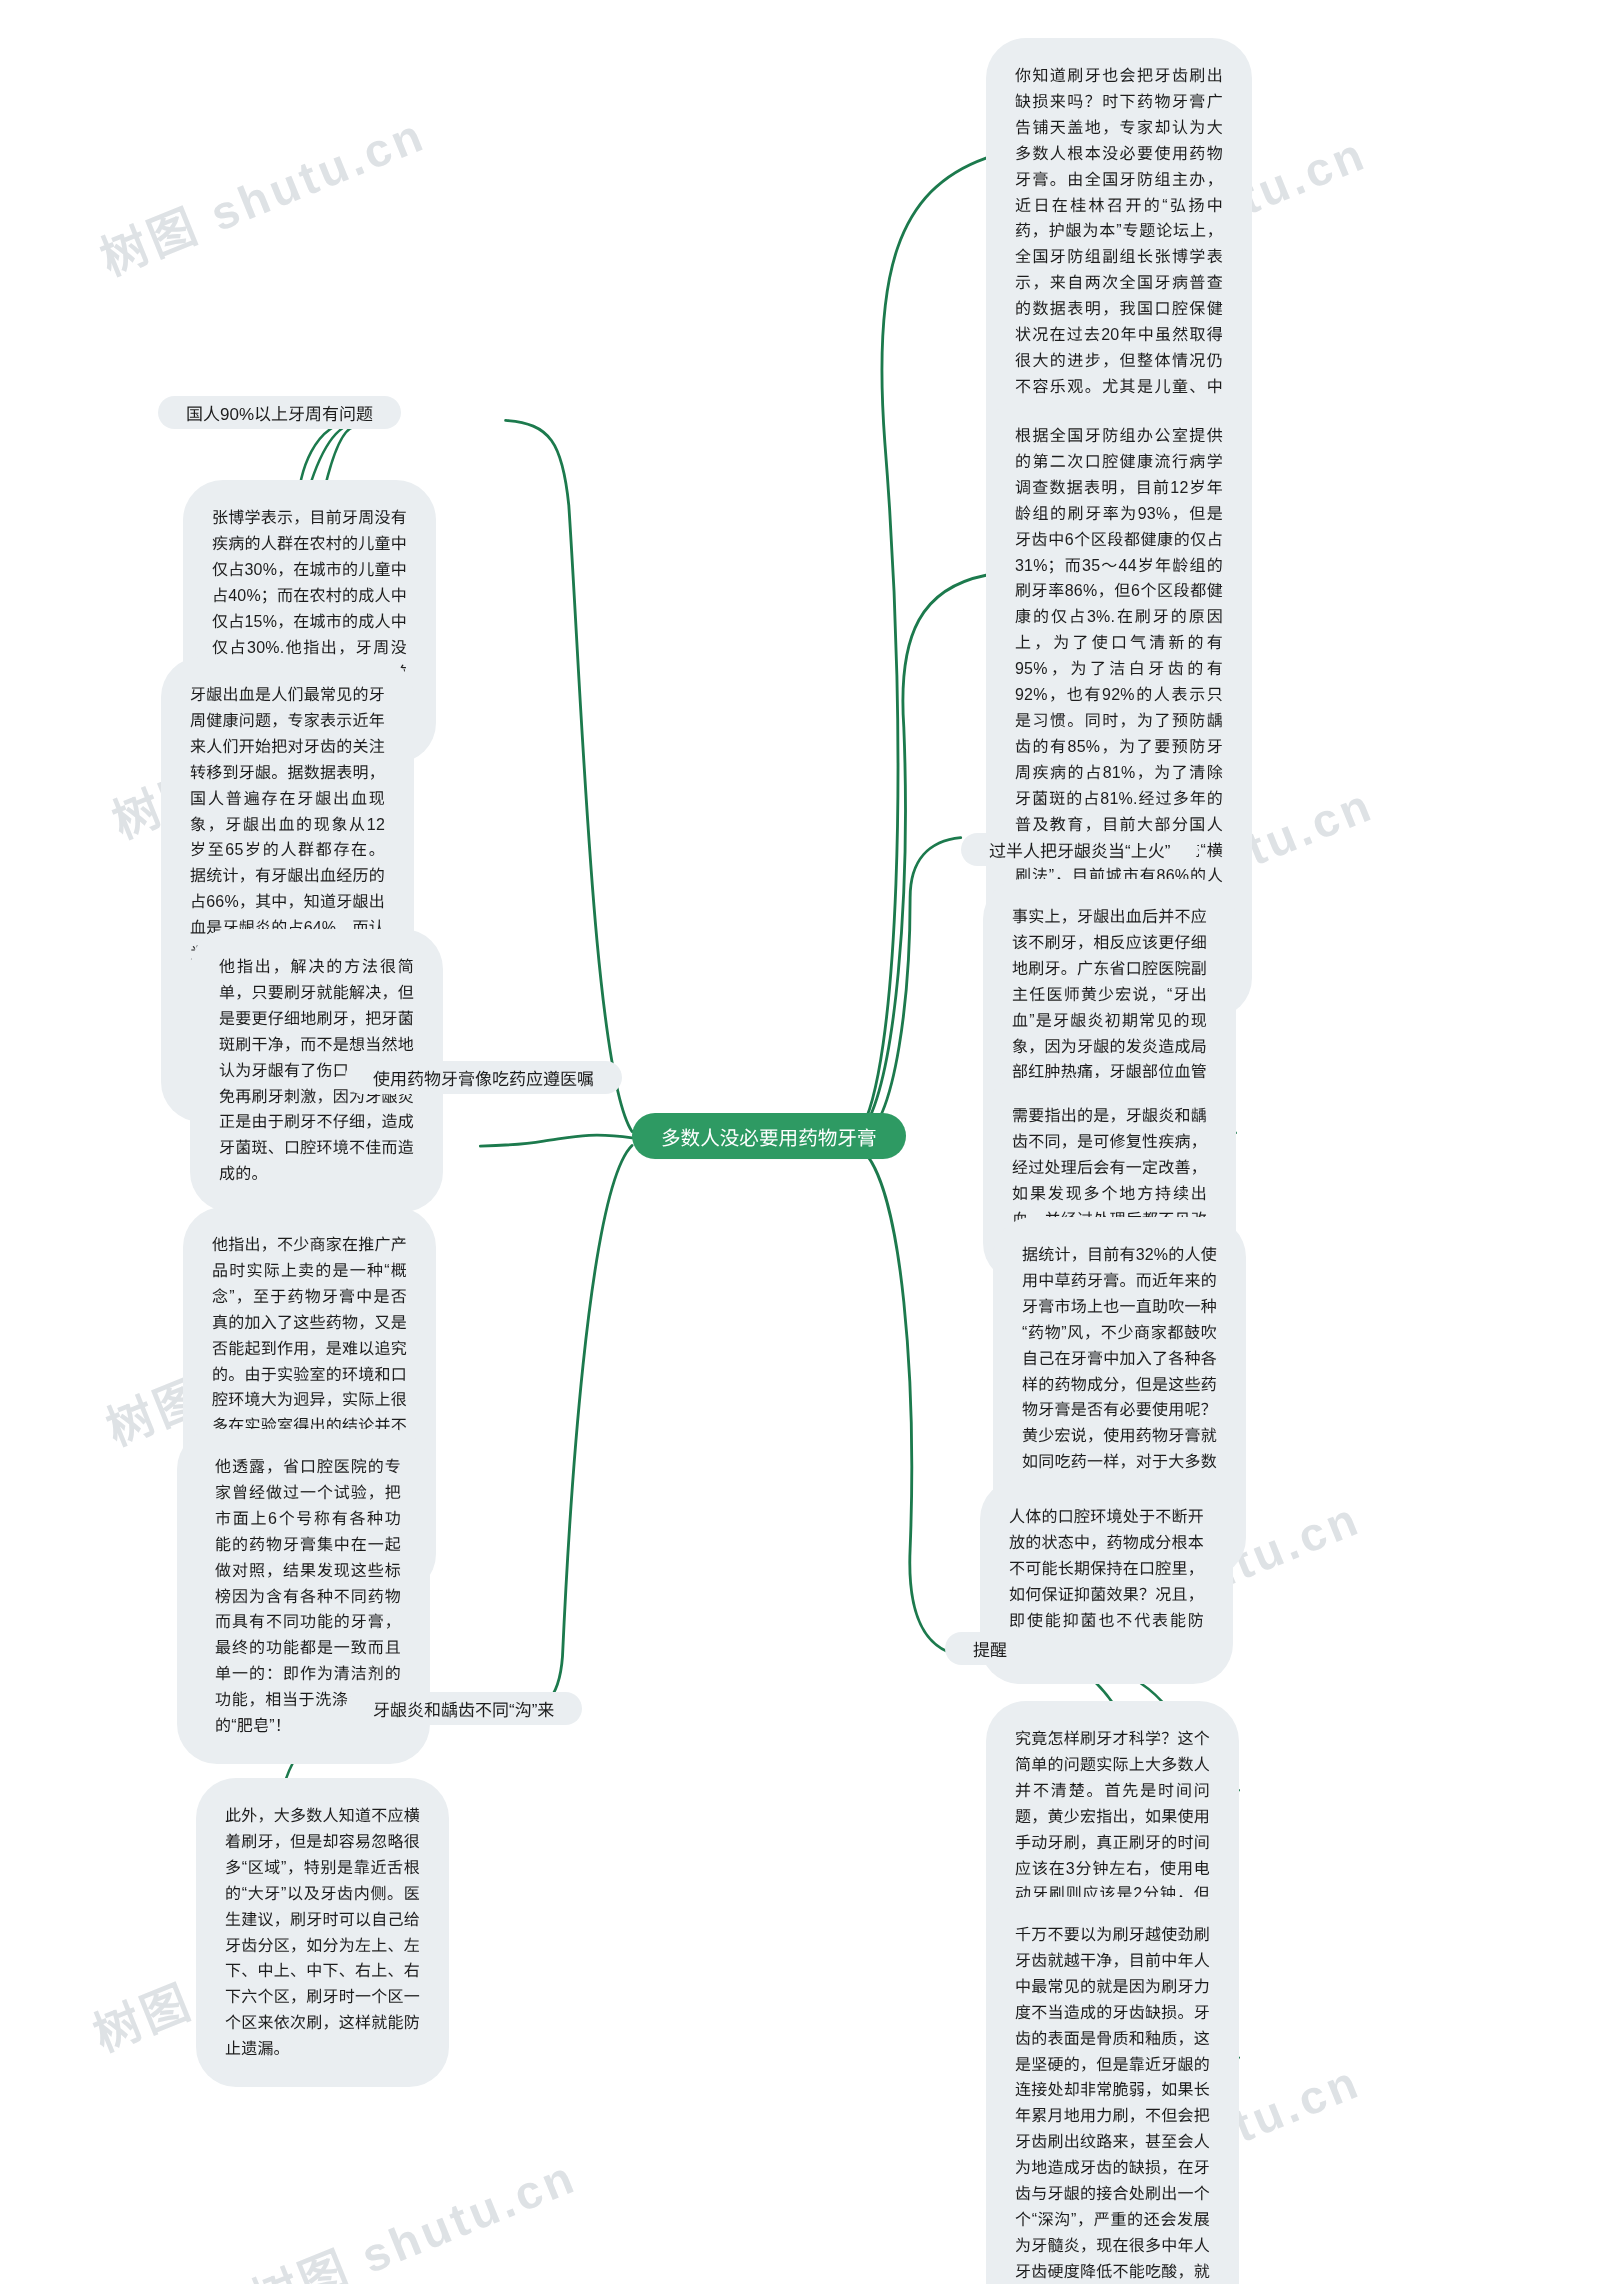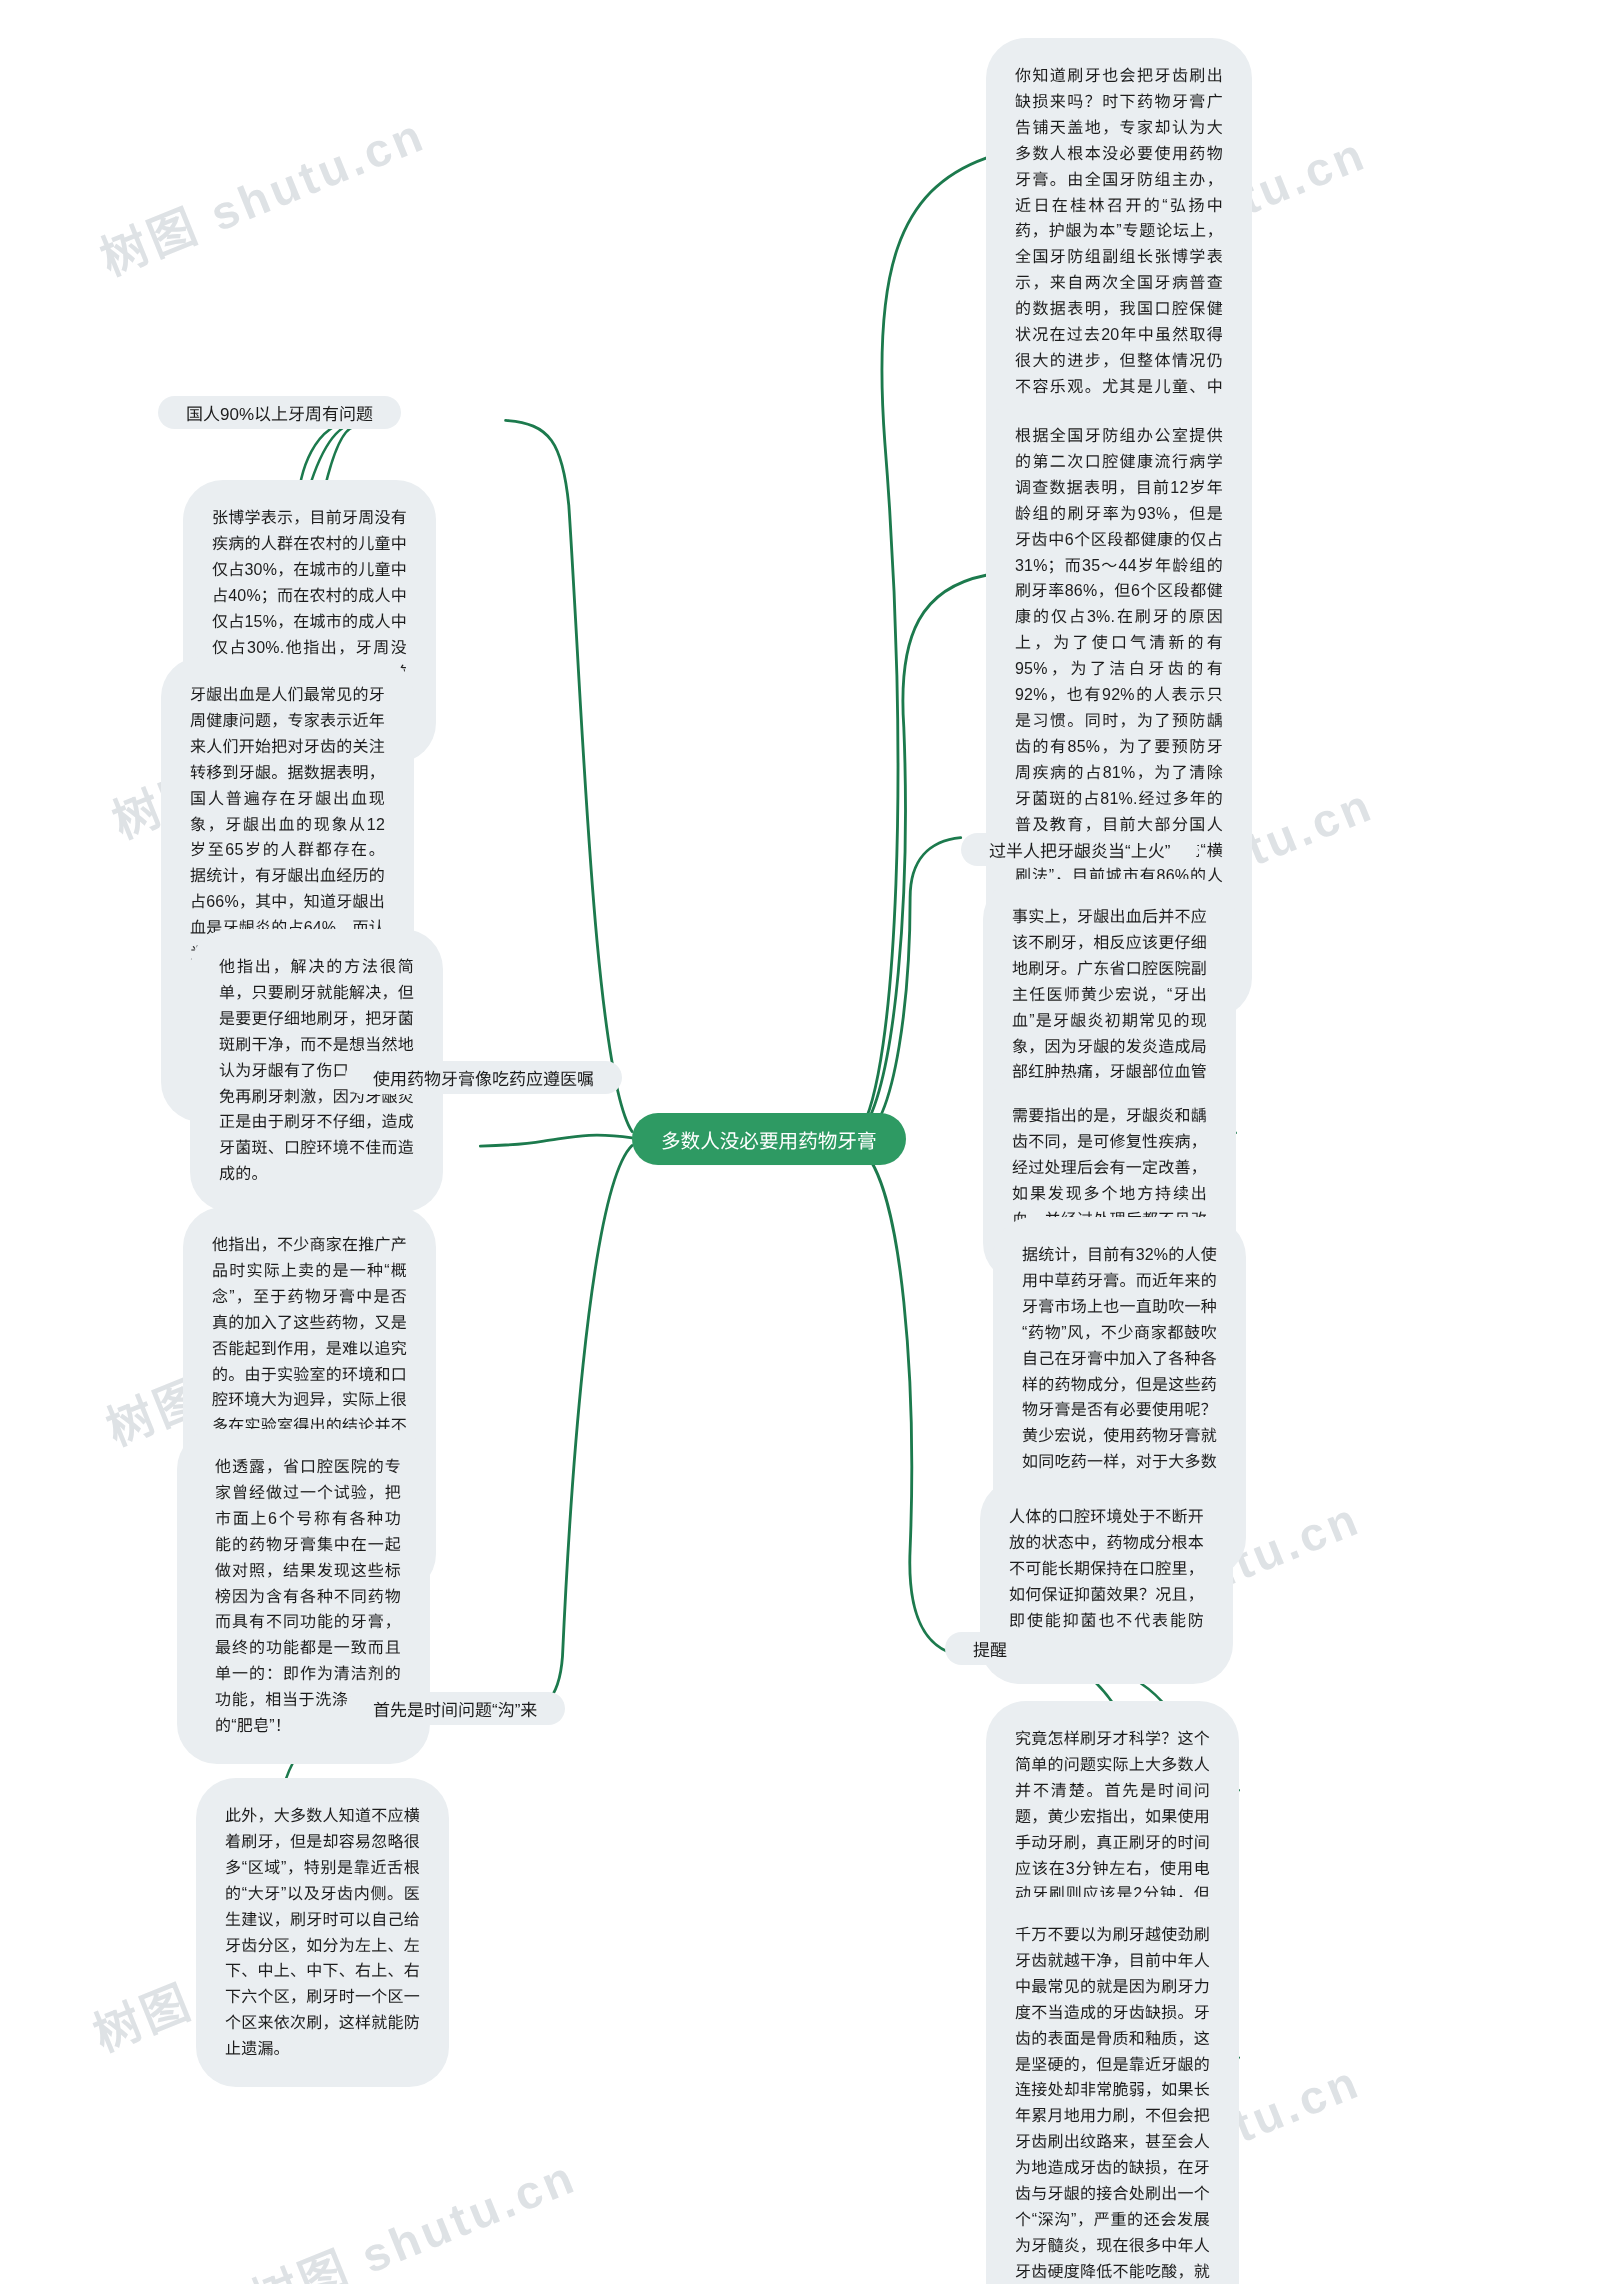--- a/index.html
+++ b/index.html
@@ -36,21 +36,21 @@
     height:33px;
     padding:0 28px;
     font-size:17px;
     white-space:nowrap;
     border-radius:26.6px;
   }
   .node.root{
     background:#2e9a63;
     color:#ffffff;
     font-size:19.6px;
-    height:52px;
+    height:46px;
     padding:0 29px;
     border-radius:30px;
     white-space:nowrap;
     box-shadow:0 0.6px 0 rgba(0,0,0,.04);
   }
 
   
   .wm{
     position:absolute;
     color:#d9dde1;
@@ -128,21 +128,21 @@
   <div class="node para" style="left:161px;top:657px;width:253px;">牙龈出血是人们最常见的牙周健康问题，专家表示近年来人们开始把对牙齿的关注转移到牙龈。据数据表明，国人普遍存在牙龈出血现象，牙龈出血的现象从12岁至65岁的人群都存在。据统计，有牙龈出血经历的占66%，其中，知道牙龈出血是牙龈炎的占64%，而认为是“上火”的却也有56%.至于牙龈出血后采取的行动，11%的人会停止刷牙，6%的人会多刷几次，14%的人会去看牙医，但34%的人则根本不会理睬。</div>
 
   <div class="node para" style="left:190px;top:929px;width:253px;">他指出，解决的方法很简单，只要刷牙就能解决，但是要更仔细地刷牙，把牙菌斑刷干净，而不是想当然地认为牙龈有了伤口，就要避免再刷牙刺激，因为牙龈炎正是由于刷牙不仔细，造成牙菌斑、口腔环境不佳而造成的。</div>
 
   <div class="node label" style="left:345px;top:1061px;">使用药物牙膏像吃药应遵医嘱</div>
 
   <div class="node para" style="left:183px;top:1207px;width:253px;">他指出，不少商家在推广产品时实际上卖的是一种“概念”，至于药物牙膏中是否真的加入了这些药物，又是否能起到作用，是难以追究的。由于实验室的环境和口腔环境大为迥异，实际上很多在实验室得出的结论并不符合人体的口腔环境条件，也就是说，即使这些药物成分在实验室中真的被证明有效，但是在被作为牙膏使用时却不是一回事了。</div>
 
   <div class="node para" style="left:177px;top:1429px;width:253px;padding-left:38px;">他透露，省口腔医院的专家曾经做过一个试验，把市面上6个号称有各种功能的药物牙膏集中在一起做对照，结果发现这些标榜因为含有各种不同药物而具有不同功能的牙膏，最终的功能都是一致而且单一的：即作为清洁剂的功能，相当于洗涤once用的“肥皂”！</div>
 
-  <div class="node label" style="left:345px;top:1692px;">首先是时间问题“沟”来</div>
+  <div class="node label" style="left:345px;top:1692px;">牙龈炎和龋齿不同“沟”来</div>
 
   <div class="node para" style="left:196px;top:1778px;width:253px;">此外，大多数人知道不应横着刷牙，但是却容易忽略很多“区域”，特别是靠近舌根的“大牙”以及牙齿内侧。医生建议，刷牙时可以自己给牙齿分区，如分为左上、左下、中上、中下、右上、右下六个区，刷牙时一个区一个区来依次刷，这样就能防止遗漏。</div>
 
   <div class="node label" style="left:961px;top:833px;">过半人把牙龈炎当“上火”</div>
 
   <div class="node para" style="left:983px;top:879px;width:253px;">事实上，牙龈出血后并不应该不刷牙，相反应该更仔细地刷牙。广东省口腔医院副主任医师黄少宏说，“牙出血”是牙龈炎初期常见的现象，因为牙龈的发炎造成局部红肿热痛，牙龈部位血管脆弱，一碰触就出血了，而并非因为民间常认为的“上火”。</div>
 
   <div class="node para" style="left:983px;top:1078px;width:253px;">需要指出的是，牙龈炎和龋齿不同，是可修复性疾病，经过处理后会有一定改善，如果发现多个地方持续出血，并经过处理后都不见改善，就应该求医了。</div>
 
   <div class="node para" style="left:993px;top:1217px;width:253px;">据统计，目前有32%的人使用中草药牙膏。而近年来的牙膏市场上也一直助吹一种“药物”风，不少商家都鼓吹自己在牙膏中加入了各种各样的药物成分，但是这些药物牙膏是否有必要使用呢？黄少宏说，使用药物牙膏就如同吃药一样，对于大多数人来说根本没有必要使用，要用也应该在医生的指导下使用，而不宜广泛使用。</div>

